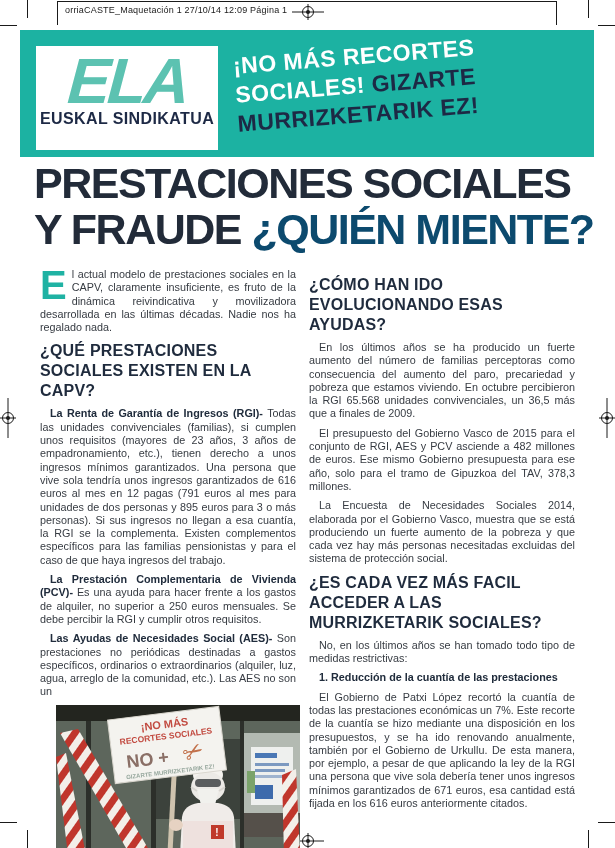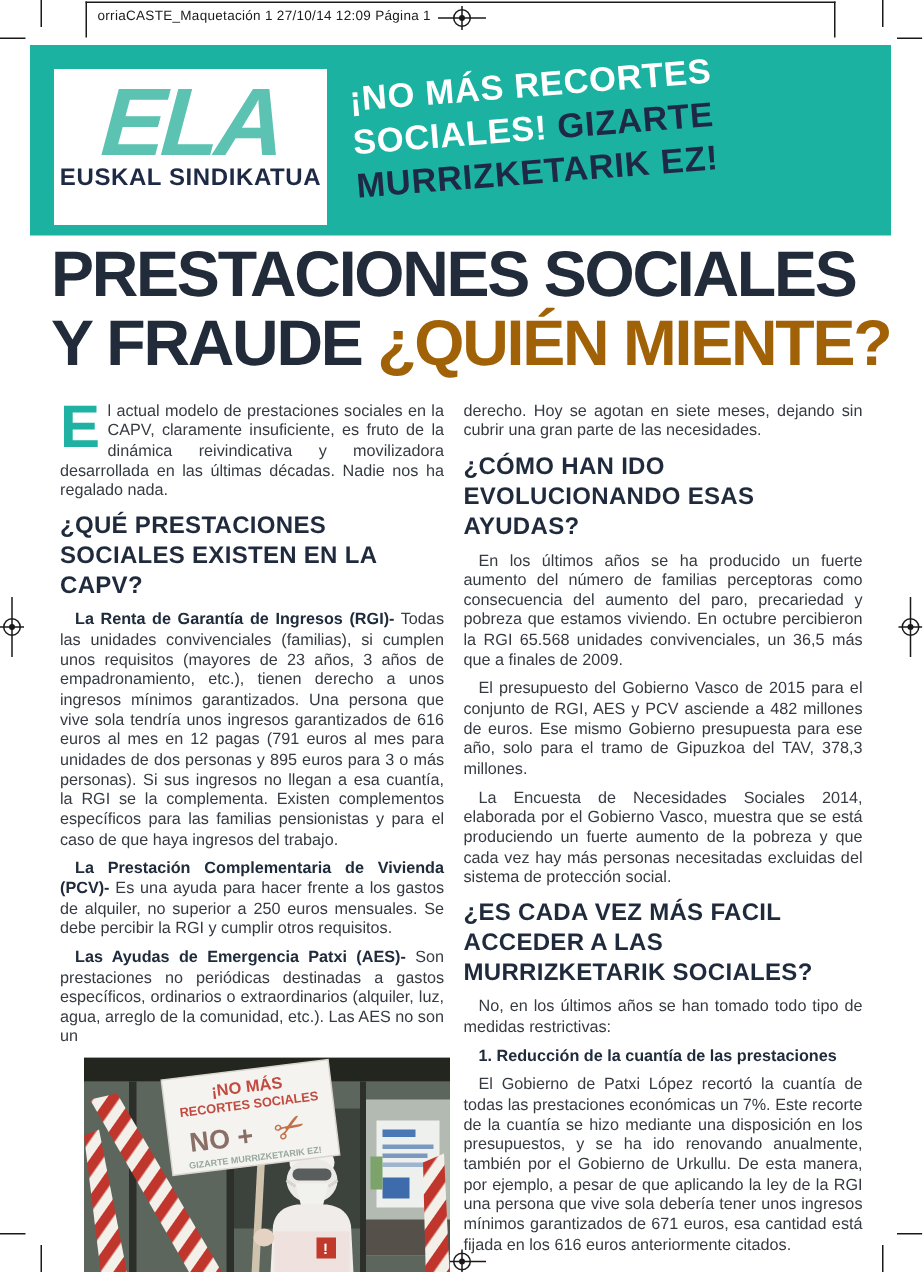--- a/index.html
+++ b/index.html
@@ -37,21 +37,21 @@
     font-weight:bold;font-size:23px;line-height:1.25;letter-spacing:.5px;
   }
   .banner .w{color:#ffffff;}
   .banner .d{color:#1d2945;}
   
   .headline{
     position:absolute;left:34px;top:160px;width:545px;
     font-weight:bold;font-size:43px;line-height:1.08;letter-spacing:-1.5px;
     color:#222b39;white-space:nowrap;
   }
-  .headline .teal{color:#a16207;}
+  .headline .teal{color:#0c4a6e;}
   
   .col{position:absolute;top:268px;font-size:10.8px;line-height:13.3px;color:#363b42;text-align:justify;}
   .col-left{left:40px;width:256px;}
   .col-right{left:309px;width:266px;}
   .col p{margin:0 0 6px 0;}
   .col p.indent{text-indent:10px;}
   h2.q{
     font-size:16px;line-height:1.25;font-weight:bold;color:#1f2b3d;
     letter-spacing:.2px;margin:7px 0 6px 0;text-align:left;
   }
@@ -123,21 +123,21 @@
   <div class="headline">
     <div>PRESTACIONES SOCIALES</div>
     <div><span>Y FRAUDE</span> <span class="teal">¿QUIÉN MIENTE?</span></div>
   </div>
 
   <div class="col col-left">
     <p><span class="dropcap">E</span><span>l actual modelo de prestaciones sociales en la CAPV, claramente insuficiente, es fruto de la dinámica reivindicativa y movilizadora desarrollada en las últimas décadas. Nadie nos ha regalado nada.</span></p>
     <h2 class="q">¿QUÉ PRESTACIONES SOCIALES EXISTEN EN LA CAPV?</h2>
     <p class="indent"><b class="lead">La Renta de Garantía de Ingresos (RGI)-</b> <span>Todas las unidades convivenciales (familias), si cumplen unos requisitos (mayores de 23 años, 3 años de empadronamiento, etc.), tienen derecho a unos ingresos mínimos garantizados. Una persona que vive sola tendría unos ingresos garantizados de 616 euros al mes en 12 pagas (791 euros al mes para unidades de dos personas y 895 euros para 3 o más personas). Si sus ingresos no llegan a esa cuantía, la RGI se la complementa. Existen complementos específicos para las familias pensionistas y para el caso de que haya ingresos del trabajo.</span></p>
     <p class="indent"><b class="lead">La Prestación Complementaria de Vivienda (PCV)-</b> <span>Es una ayuda para hacer frente a los gastos de alquiler, no superior a 250 euros mensuales. Se debe percibir la RGI y cumplir otros requisitos.</span></p>
-    <p class="indent"><b class="lead">Las Ayudas de Emergencia Patxi (AES)-</b> <span>Son prestaciones no periódicas destinadas a gastos específicos, ordinarios o extraordinarios (alquiler, luz, agua, arreglo de la comunidad, etc.). Las AES no son un</span></p>
+    <p class="indent"><b class="lead">Las Ayudas de Necesidades Social (AES)-</b> <span>Son prestaciones no periódicas destinadas a gastos específicos, ordinarios o extraordinarios (alquiler, luz, agua, arreglo de la comunidad, etc.). Las AES no son un</span></p>
 
     <svg class="photo" viewBox="0 0 244 150">
       <defs>
         <pattern id="tape" width="14" height="14" patternUnits="userSpaceOnUse" patternTransform="rotate(35)">
           <rect width="14" height="14" fill="#f3efe9"></rect>
           <rect width="7" height="14" fill="#c0362c"></rect>
         </pattern>
       </defs>
 
       <rect x="0" y="0" width="244" height="150" fill="#4d554c"></rect>
@@ -181,21 +181,20 @@
         <text x="111" y="23" font-size="11" font-weight="bold" fill="#c24b41" text-anchor="middle" font-family="Liberation Sans, sans-serif">¡NO MÁS</text>
         <text x="111" y="34" font-size="8.5" font-weight="bold" fill="#c24b41" text-anchor="middle" font-family="Liberation Sans, sans-serif">RECORTES SOCIALES</text>
         <text x="90" y="58" font-size="18" font-weight="bold" fill="#8a6f66" text-anchor="middle" font-family="Liberation Sans, sans-serif">NO +</text>
         <text x="128" y="62" font-size="24" fill="#c2714b" transform="rotate(-25 128 56)" font-family="DejaVu Sans, sans-serif">✂</text>
         <text x="111" y="69" font-size="6" font-weight="bold" fill="#97a89e" text-anchor="middle" font-family="Liberation Sans, sans-serif">GIZARTE MURRIZKETARIK EZ!</text>
       </g>
     </svg>
   </div>
 
   <div class="col col-right">
-    <p>derecho. Hoy se agotan en siete meses, dejando sin cubrir una gran parte de las necesidades.</p>
     <h2 class="q">¿CÓMO HAN IDO EVOLUCIONANDO ESAS AYUDAS?</h2>
     <p class="indent">En los últimos años se ha producido un fuerte aumento del número de familias perceptoras como consecuencia del aumento del paro, precariedad y pobreza que estamos viviendo. En octubre percibieron la RGI 65.568 unidades convivenciales, un 36,5 más que a finales de 2009.</p>
     <p class="indent">El presupuesto del Gobierno Vasco de 2015 para el conjunto de RGI, AES y PCV asciende a 482 millones de euros. Ese mismo Gobierno presupuesta para ese año, solo para el tramo de Gipuzkoa del TAV, 378,3 millones.</p>
     <p class="indent">La Encuesta de Necesidades Sociales 2014, elaborada por el Gobierno Vasco, muestra que se está produciendo un fuerte aumento de la pobreza y que cada vez hay más personas necesitadas excluidas del sistema de protección social.</p>
     <h2 class="q">¿ES CADA VEZ MÁS FACIL ACCEDER A LAS MURRIZKETARIK SOCIALES?</h2>
     <p class="indent">No, en los últimos años se han tomado todo tipo de medidas restrictivas:</p>
     <p class="sub">1. Reducción de la cuantía de las prestaciones</p>
     <p class="indent">El Gobierno de Patxi López recortó la cuantía de todas las prestaciones económicas un 7%. Este recorte de la cuantía se hizo mediante una disposición en los presupuestos, y se ha ido renovando anualmente, también por el Gobierno de Urkullu. De esta manera, por ejemplo, a pesar de que aplicando la ley de la RGI una persona que vive sola debería tener unos ingresos mínimos garantizados de 671 euros, esa cantidad está fijada en los 616 euros anteriormente citados.</p>
   </div>
 

